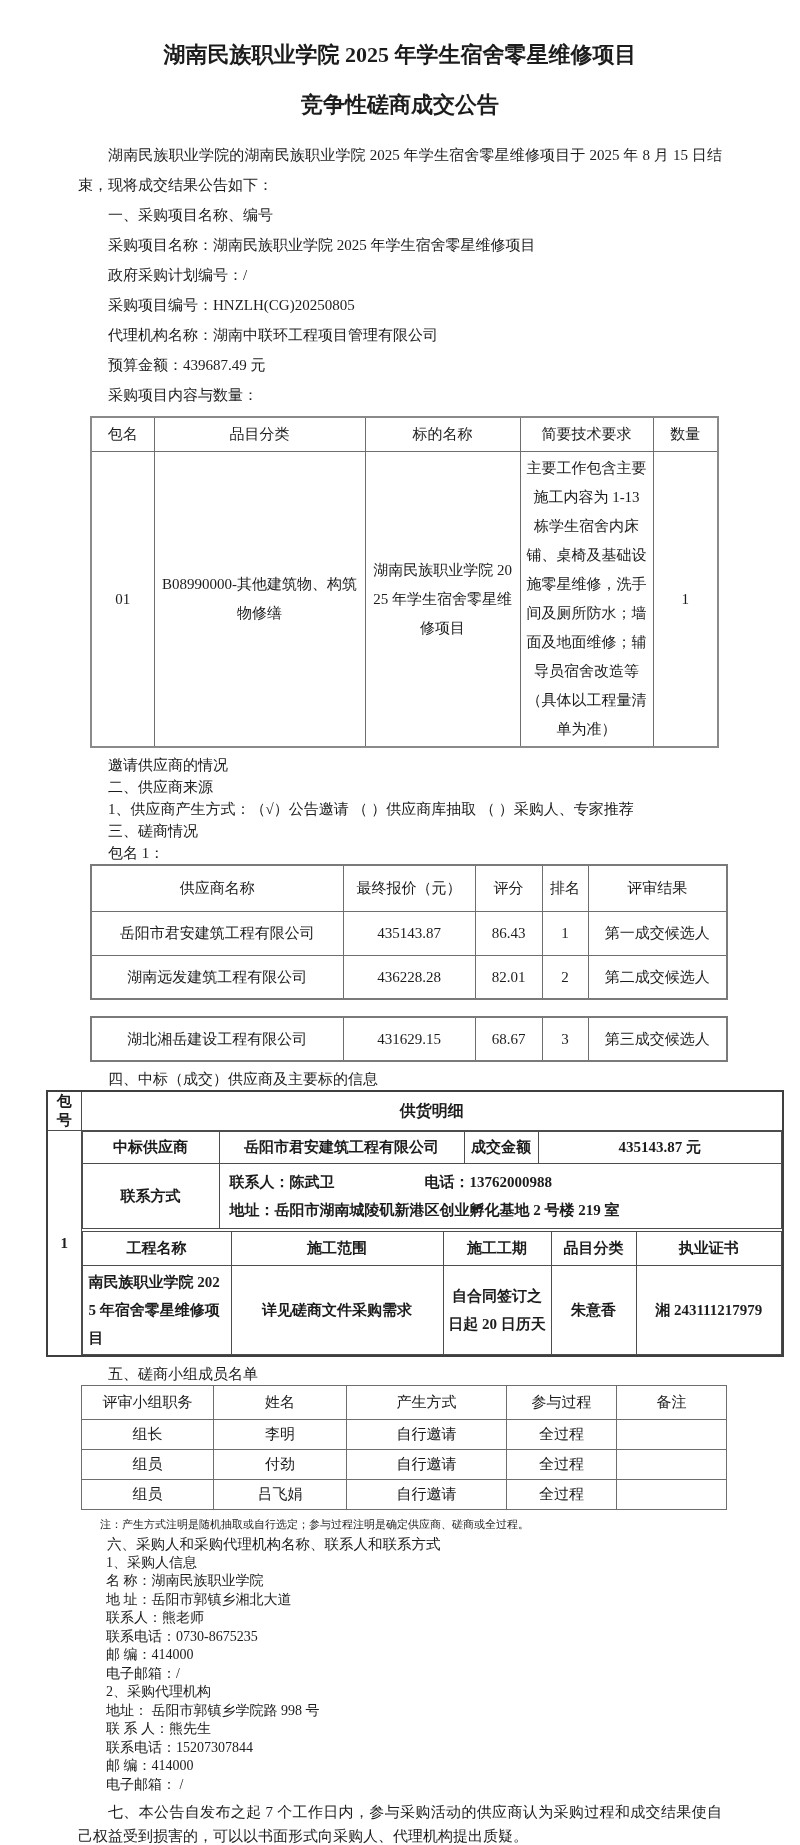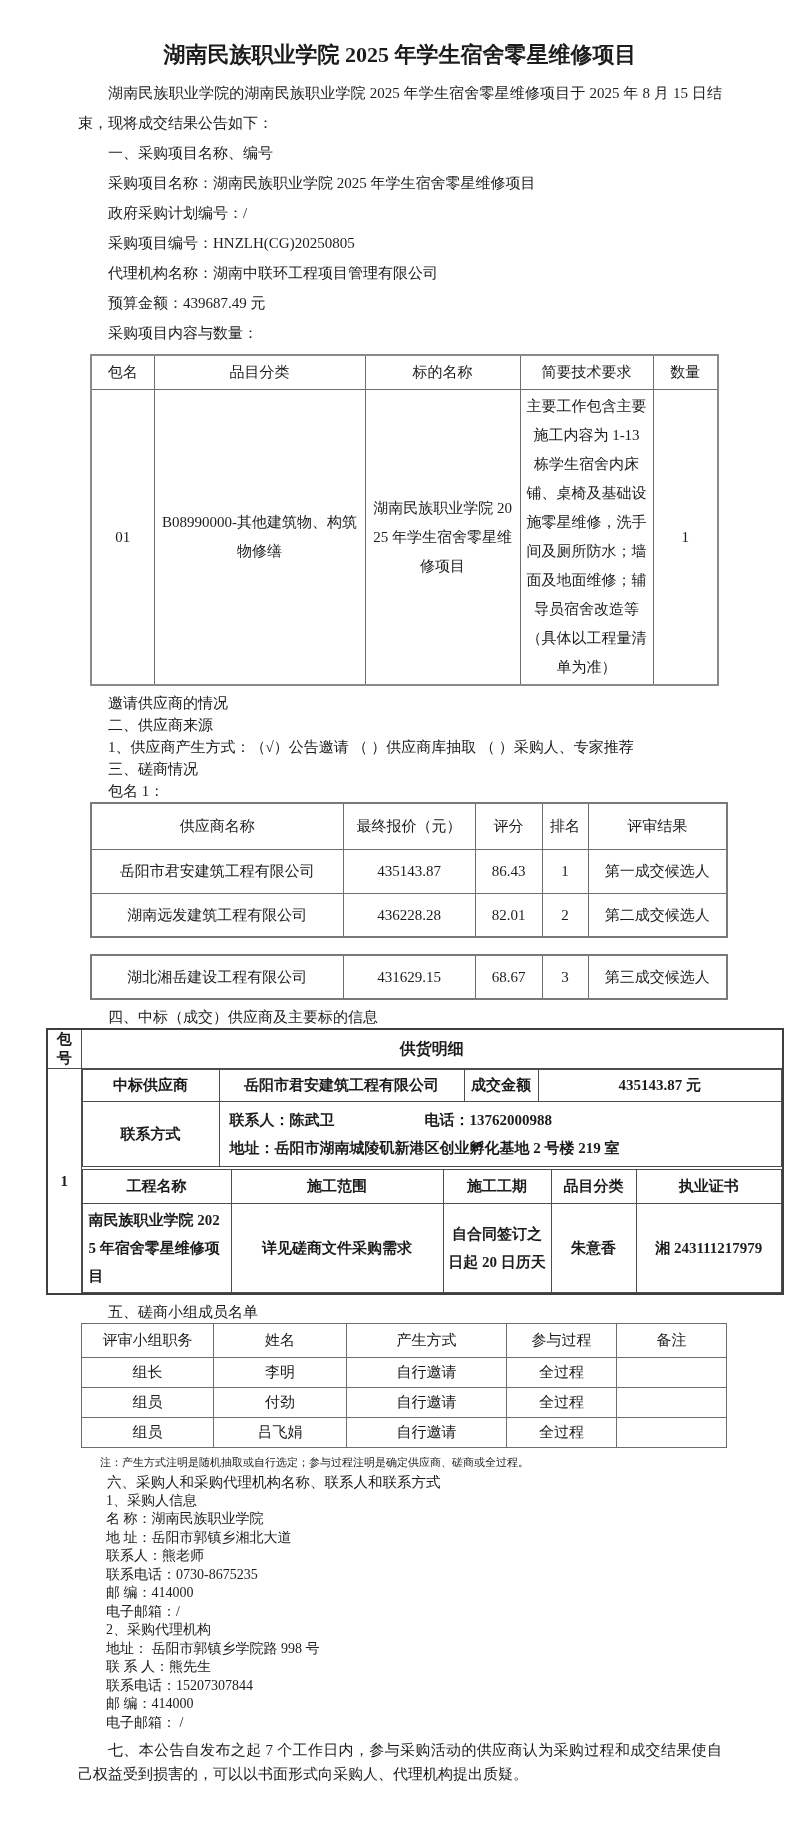--- a/index.html
+++ b/index.html
@@ -5,21 +5,21 @@
   html,body{margin:0;padding:0;background:#ffffff;}
   .page{
     width:800px;height:1845px;margin:0 auto;background:#ffffff;
     font-family:"Liberation Serif","DejaVu Serif",serif;
     color:#1c1c1c;box-sizing:border-box;padding-top:40px;overflow:hidden;
   }
   .titles{text-align:center;}
   .title{font-size:22px;font-weight:bold;line-height:30px;}
   .title.second{margin-top:20px;}
   .content{margin:0 78px;}
-  .intro{font-size:15px;line-height:30px;text-indent:2em;margin:8px 0 0 0;text-align:justify;}
+  .intro{font-size:15px;line-height:30px;text-indent:2em;margin:20px 0 0 0;text-align:justify;}
   .pline{font-size:15px;line-height:30px;text-indent:2em;margin:0;}
   .tight{line-height:22px;}
   
   table{border-collapse:collapse;table-layout:fixed;}
   td{border:1px solid #6e6e6e;text-align:center;vertical-align:middle;
      font-size:15px;padding:2px 4px;word-break:break-all;box-sizing:border-box;}
   .t1{margin:6px 0 6px 12px;width:627px;border:2px solid #8a8a8a;}
   .t1 td{line-height:29px;}
   .t1 .hd{height:32px;}
   .t1 .bigrow td{height:276px;}
@@ -50,20 +50,21 @@
   .s6line{font-size:14px;line-height:18.5px;margin:0;padding-left:2em;font-family:Liberation Serif, serif;}
   .s7{font-size:15px;line-height:24px;text-indent:2em;margin:6px 0 0 0;text-align:justify;}
   .secblock{margin-top:6px;}
 </style>
 </head>
 <body>
 
 <div class="page">
   <div class="titles">
     <div class="title">湖南民族职业学院 2025 年学生宿舍零星维修项目</div>
+    <div class="title second">竞争性磋商成交公告</div>
   </div>
 
   <div class="content">
     <p class="intro">湖南民族职业学院的湖南民族职业学院 2025 年学生宿舍零星维修项目于 2025 年 8 月 15 日结束，现将成交结果公告如下：</p>
 
     <p class="pline">一、采购项目名称、编号</p>
     <p class="pline">采购项目名称：湖南民族职业学院 2025 年学生宿舍零星维修项目</p>
     <p class="pline">政府采购计划编号：/</p>
     <p class="pline">采购项目编号：HNZLH(CG)20250805</p>
     <p class="pline">代理机构名称：湖南中联环工程项目管理有限公司</p>

